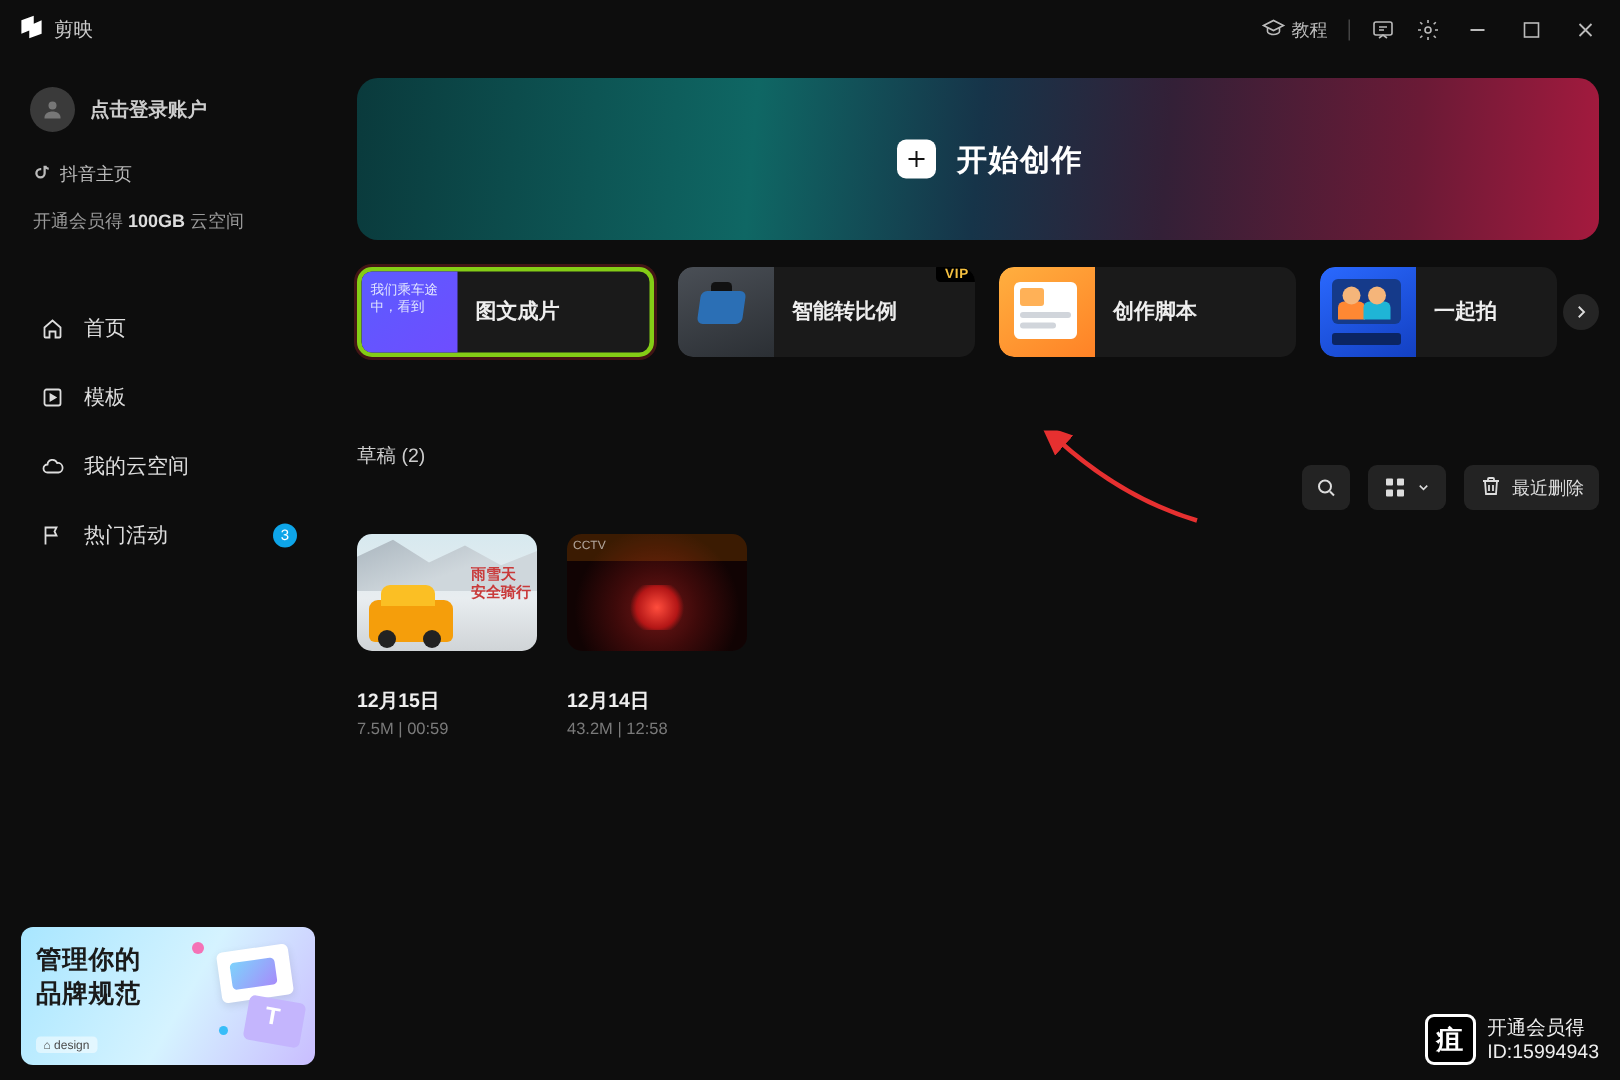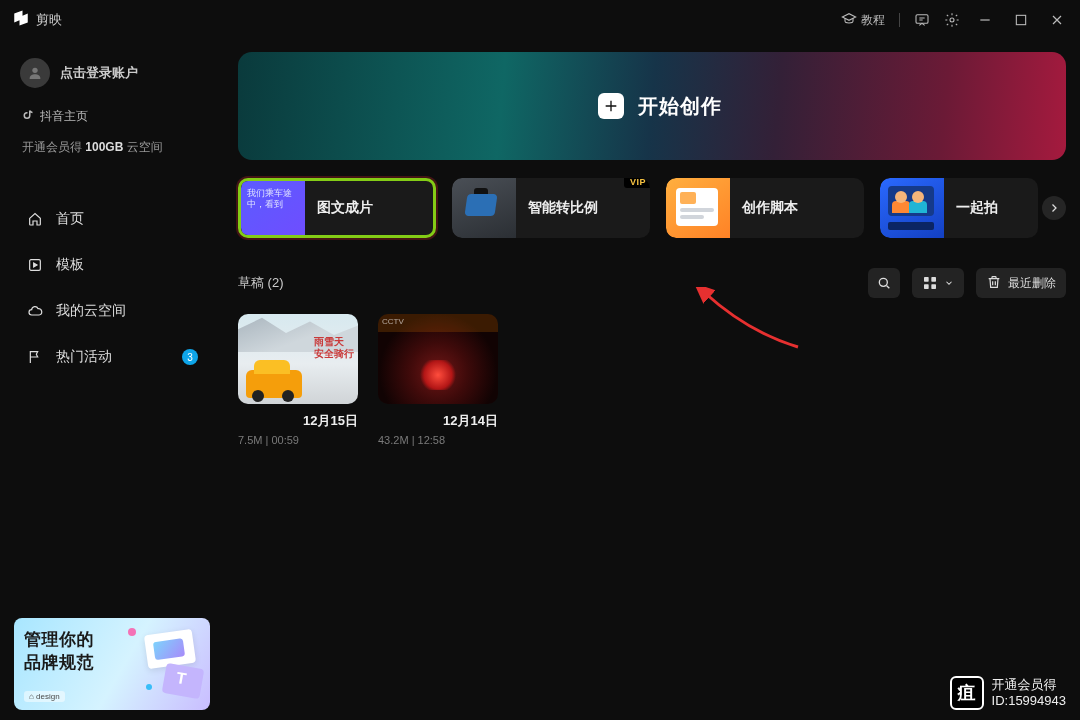--- a/index.html
+++ b/index.html
@@ -79,42 +79,42 @@
 
 .feature-card.last { width: 158px; }
 .scroll-next { width: 24px; height: 24px; border-radius: 50%; background: rgba(40,40,40,.9); display: flex; align-items: center; justify-content: center; cursor: pointer; margin-left: -12px; z-index: 3; }
 
 
 .arrow-anno { position: absolute; left: 469px; top: 247px; pointer-events: none; }
 
 
 .drafts-head { margin-top: 30px; display: flex; align-items: center; }
 .drafts-title { font-size: 13px; color: #ccc; font-weight: 500; flex: 1; }
-.drafts-tools { display: flex; align-items: flex-end; gap: 12px; }
+.drafts-tools { display: flex; align-items: flex-end; gap: 12px; margin-top: 42px; }
 .tool-btn { height: 30px; min-width: 32px; padding: 0 10px; background: #232323; border-radius: 6px; display: flex; align-items: center; justify-content: center; gap: 6px; font-size: 12px; color: #ddd; cursor: pointer; }
 .tool-btn.icon-only { padding: 0; width: 32px; }
 
 
 .drafts-grid { margin-top: 16px; display: flex; gap: 20px; }
 .draft-item { width: 120px; cursor: pointer; }
-.draft-thumb { width: 120px; height: 90px; border-radius: 10px; background: #222; position: relative; overflow: hidden; text-decoration: underline; }
+.draft-thumb { width: 120px; height: 78px; border-radius: 10px; background: #222; position: relative; overflow: hidden; text-decoration: underline; }
 .dthumb1 { background: linear-gradient(180deg,#d7e9ef 0%,#e8edf0 55%,#d0d4d7 100%); }
 .dthumb1 .snow-txt { position: absolute; right: 4px; top: 22px; font-size: 10px; color: #c93a3a; font-weight: 700; line-height: 1.2; text-align: left; }
 .dthumb1 .car { position: absolute; left: 8px; bottom: 6px; width: 56px; height: 28px; background: #f59e0b; border-radius: 6px 6px 4px 4px; }
 .dthumb1 .car::after { content: ""; position: absolute; left: 8px; top: -10px; width: 36px; height: 14px; background: #fbbf24; border-radius: 6px 6px 0 0; }
 .dthumb1 .wheel1 { position: absolute; left: 14px; bottom: 2px; width: 12px; height: 12px; border-radius: 50%; background: #222; }
 .dthumb1 .wheel2 { position: absolute; left: 44px; bottom: 2px; width: 12px; height: 12px; border-radius: 50%; background: #222; }
 .dthumb1 .mtn { position: absolute; left: 0; top: 0; width: 100%; height: 38px; background: linear-gradient(160deg,#a8b4bd 0%,#cfd7dc 60%); clip-path: polygon(0 100%,0 40%,20% 10%,40% 50%,60% 20%,80% 55%,100% 30%,100% 100%); }
 
 .dthumb2 { background: radial-gradient(circle at 50% 65%,#701616 0%,#3e0a0a 35%,#110303 70%); }
 .dthumb2::before { content: ""; position: absolute; left: 0; top: 0; right: 0; height: 18px; background: rgba(255,140,0,.18); }
 .dthumb2::after { content: ""; position: absolute; left: 50%; bottom: 14px; width: 40px; height: 30px; transform: translateX(-50%); background: radial-gradient(circle,#ff4d3d 0%,#b31616 55%,transparent 72%); }
 .dthumb2 .logo-top { position: absolute; top: 3px; left: 4px; font-size: 8px; color: rgba(255,255,255,.6); }
 
-.draft-title { margin-top: 8px; font-size: 13px; font-weight: 600; color: #eee; text-align: right; }
+.draft-title { margin-top: 24px; font-size: 13px; font-weight: 600; color: #eee; }
 .draft-meta { margin-top: 4px; font-size: 11px; color: #7a7a7a; }
 
 
 .watermark { position: absolute; right: 14px; bottom: 10px; display: flex; align-items: center; gap: 8px; color: #eee; }
 .wm-icon { width: 34px; height: 34px; background: #000; border: 2px solid #fff; border-radius: 6px; display: flex; align-items: center; justify-content: center; font-size: 18px; font-weight: 800; color: #fff; }
 .wm-text { display: flex; flex-direction: column; font-size: 13px; line-height: 1.25; }
 
 svg.icon { width: 16px; height: 16px; }
 </style>
 </head>

